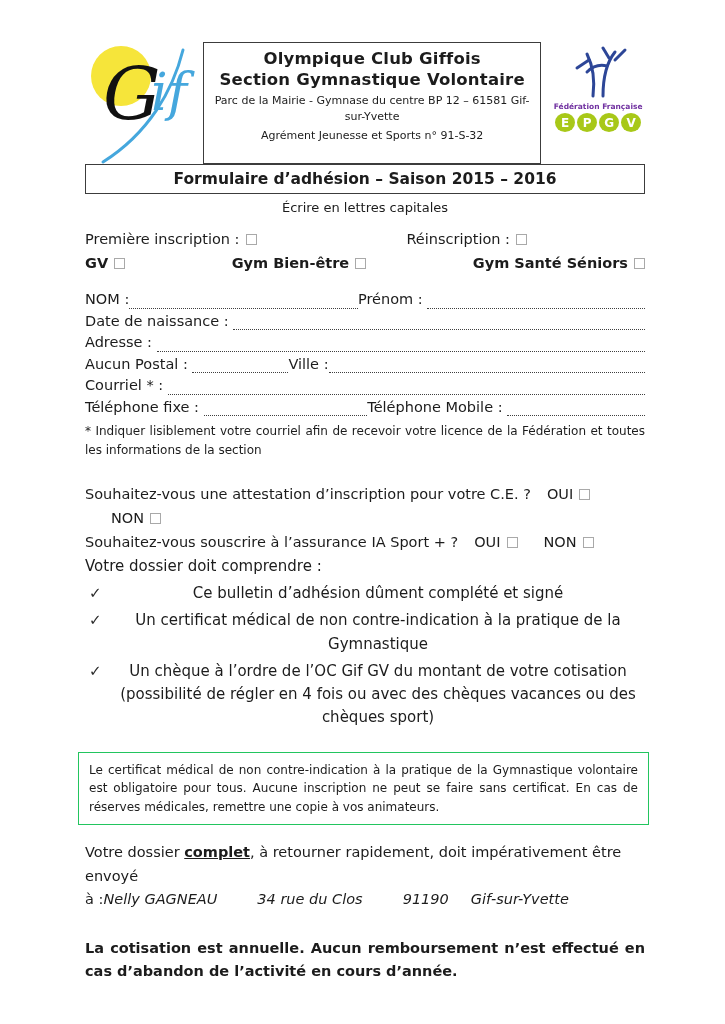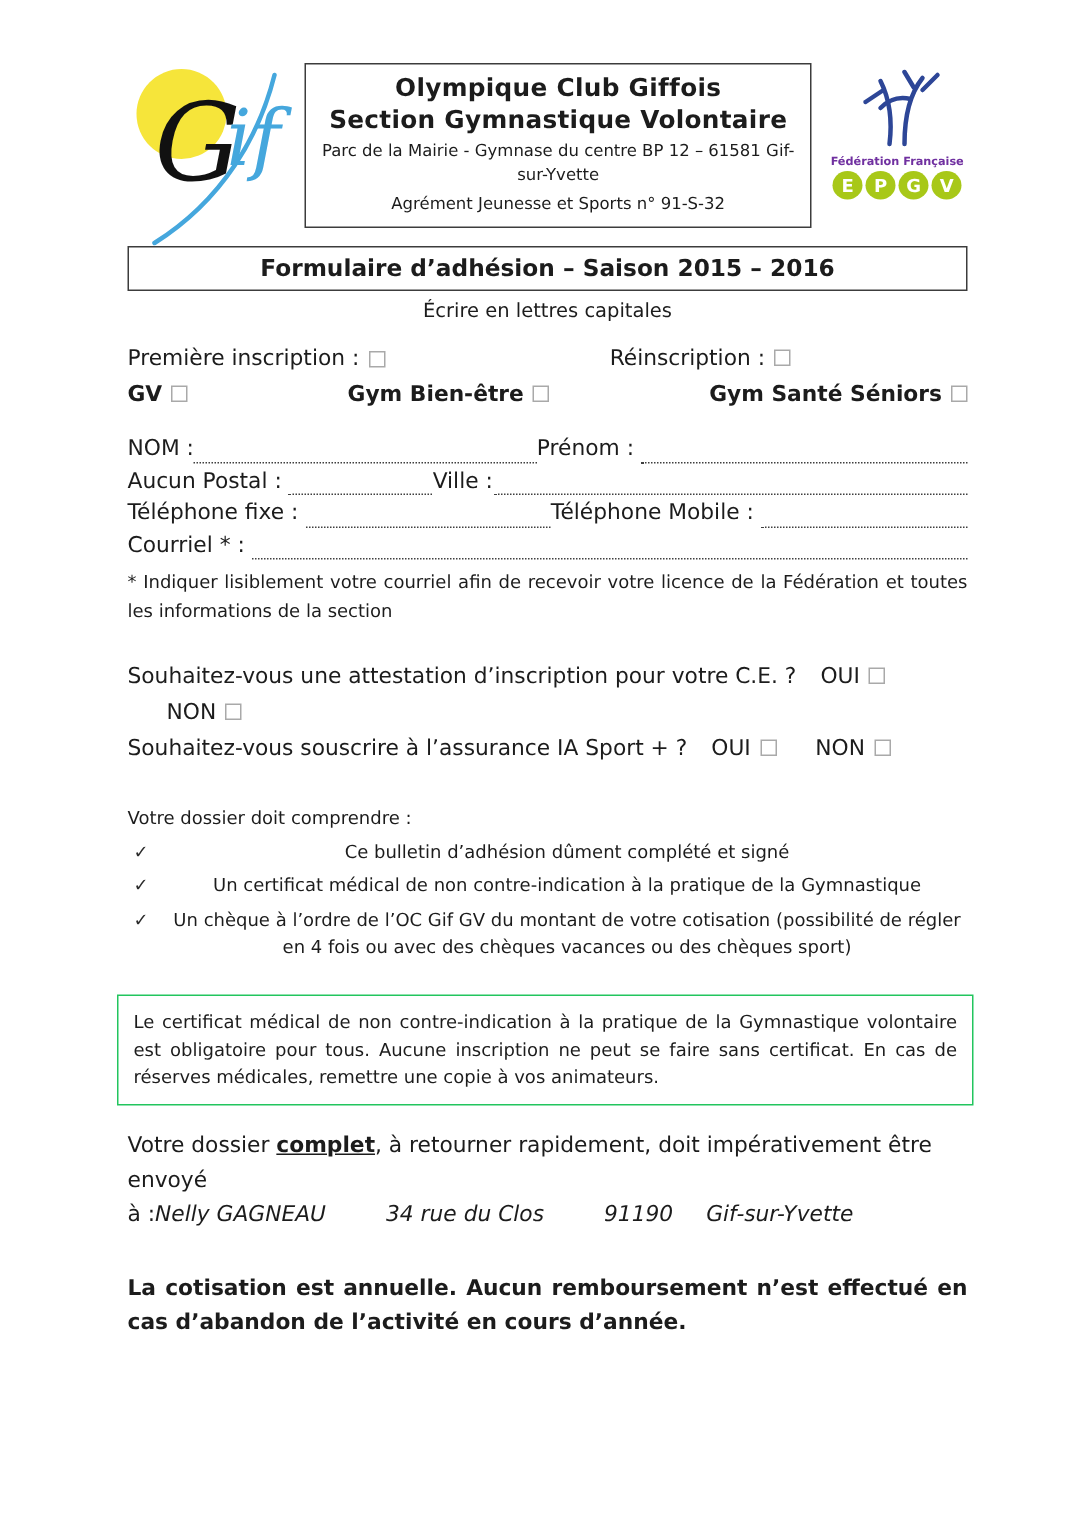--- a/index.html
+++ b/index.html
@@ -3,21 +3,21 @@
 <meta charset="utf-8">
 <style>
   * { margin: 0; padding: 0; box-sizing: border-box; }
   html, body { width: 725px; height: 1024px; background: #ffffff; overflow: hidden; }
   body { font-family: "DejaVu Sans", sans-serif; color: #1c1c1c; font-size: 14px; }
   .page { width: 725px; height: 1024px; padding: 38px 80px 0 85px; position: relative; }
 
   
   .header { display: flex; align-items: flex-start; position: relative; height: 112px; }
   .ocgif-logo { width: 118px; height: 130px; flex: 0 0 118px; position: relative; overflow: visible; }
-  .header-box { border: 1px solid #3c3c3c; text-align: center; padding: 5px 8px 7px; width: 346px; margin-top: 4px; }
+  .header-box { border: 1px solid #3c3c3c; text-align: center; padding: 5px 8px 19px; width: 346px; margin-top: 4px; }
   .header-box .club { font-weight: bold; font-size: 16.5px; line-height: 1.28; letter-spacing: .2px; }
   .header-box .sub { font-size: 11px; line-height: 1.45; margin-top: 3px; }
   .epgv { width: 96px; margin-left: 10px; margin-top: 8px; text-align: center; }
   .epgv .fed { font-size: 7.5px; color: #7030a0; font-weight: bold; margin-top: 1px; white-space: nowrap; }
   .epgv .balls { display: flex; justify-content: center; gap: 2px; margin-top: 2px; }
   .epgv .ball { width: 20px; height: 19px; border-radius: 50%; background: #a8c818; color: #fff;
                 font-weight: bold; font-size: 12px; display: flex; align-items: center; justify-content: center; }
 
   
   .title-box { border: 1px solid #3c3c3c; margin-top: 14px; padding: 5px 4px; text-align: center;
@@ -37,21 +37,21 @@
   .frow { display: flex; align-items: baseline; height: 21.5px; white-space: nowrap; }
   .dots { flex: 1 1 auto; border-bottom: 1.6px dotted #3f3f3f; align-self: flex-end; margin-bottom: 4px; min-width: 20px; }
   .dots.fixed { flex: 0 0 auto; }
   .footnote { font-size: 12px; text-align: justify; margin-top: 2px; line-height: 1.55; }
 
   
   .questions { margin-top: 24px; font-size: 14.5px; line-height: 1.65; }
   .q-oui { margin-left: 16px; } .q-non { margin-left: 26px; }
 
   
-  .dossier { margin-top: 24px; font-size: 12px; line-height: 1.55; }
+  .dossier { font-size: 15px; line-height: 1.55; }
   .check-item { display: flex; margin-top: 4px; }
   .check-item .mark { flex: 0 0 26px; padding-left: 4px; color: #2b2b2b; }
   .check-item .txt { flex: 1; text-align: center; }
 
   
   .cert-box { border: 1px solid #22c55e; margin-top: 22px; margin-left: -7px; margin-right: -4px;
               padding: 8px 10px; font-size: 12px; line-height: 1.55; text-align: justify; }
 
   
   .envoi { margin-top: 16px; font-size: 14.5px; line-height: 1.6; }
@@ -123,27 +123,33 @@
     <span><span>GV</span><span class="cb"></span></span>
     <span><span>Gym Bien-être</span><span class="cb"></span></span>
     <span><span>Gym Santé Séniors</span><span class="cb"></span></span>
   </div>
 
   <div class="fields">
     <div class="frow">
       <span>NOM :</span><span class="dots" style="flex:1.05"></span><span>Prénom :</span>&nbsp;<span class="dots"></span>
     </div>
     <div class="frow">
+      <span>Date de naissance :</span>&nbsp;<span class="dots"></span>
+    </div>
+    <div class="frow">
+      <span>Adresse :</span>&nbsp;<span class="dots"></span>
+    </div>
+    <div class="frow">
       <span>Aucun Postal :</span>&nbsp;<span class="dots fixed" style="width:96px"></span><span>Ville :</span><span class="dots"></span>
     </div>
     <div class="frow">
-      <span>Téléphone fixe :</span>&nbsp;<span class="dots" style="flex:0.95"></span><span>Téléphone Mobile :</span>&nbsp;<span class="dots" style="flex:0.8"></span>
+      <span>Courriel * :</span>&nbsp;<span class="dots"></span>
     </div>
     <div class="frow">
-      <span>Courriel * :</span>&nbsp;<span class="dots"></span>
+      <span>Téléphone fixe :</span>&nbsp;<span class="dots" style="flex:0.95"></span><span>Téléphone Mobile :</span>&nbsp;<span class="dots" style="flex:0.8"></span>
     </div>
     <div class="footnote">*  Indiquer lisiblement votre courriel afin de recevoir votre licence de la Fédération et toutes les informations de la section</div>
   </div>
 
   <div class="questions">
     <div>
       <span>Souhaitez-vous une attestation d’inscription pour votre C.E. ?</span><span class="q-oui"><span>OUI</span><span class="cb"></span></span><span class="q-non"><span>NON</span><span class="cb"></span></span>
     </div>
     <div>
       <span>Souhaitez-vous souscrire à l’assurance IA Sport + ?</span><span class="q-oui"><span>OUI</span><span class="cb"></span></span><span class="q-non"><span>NON</span><span class="cb"></span></span>

